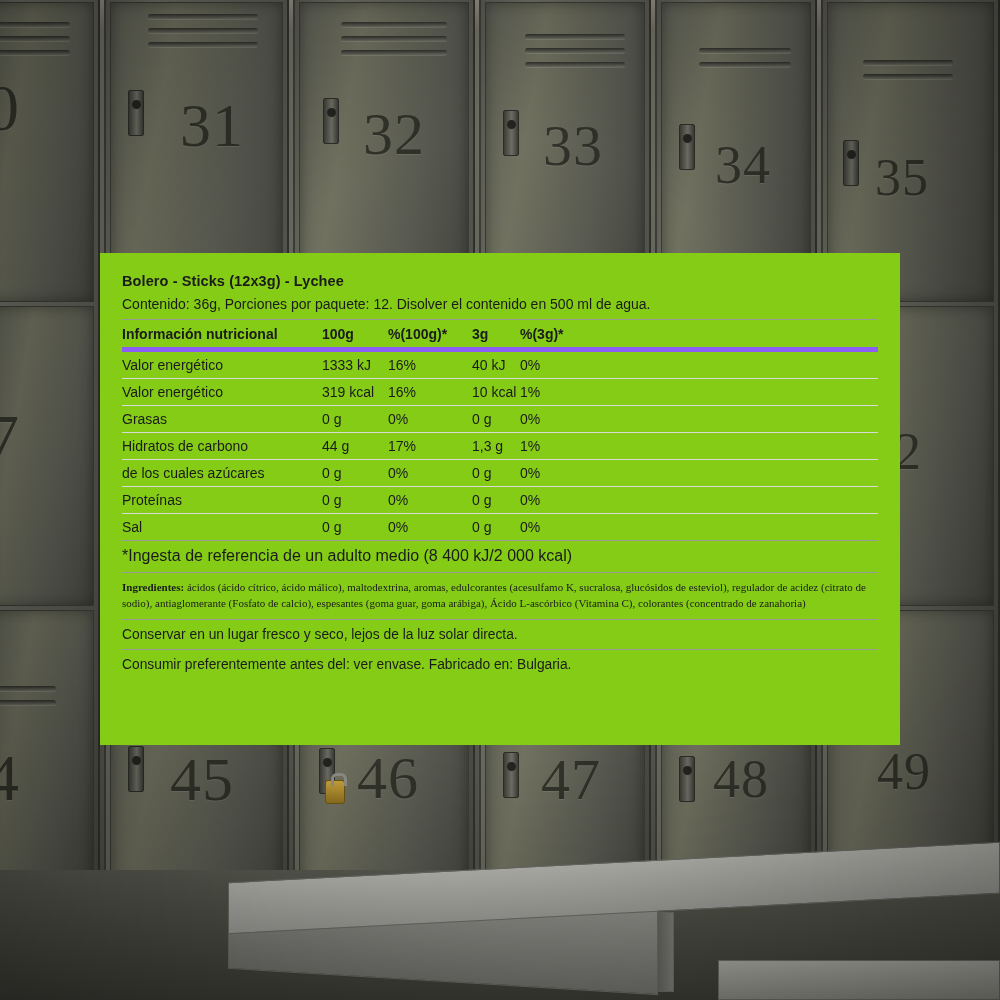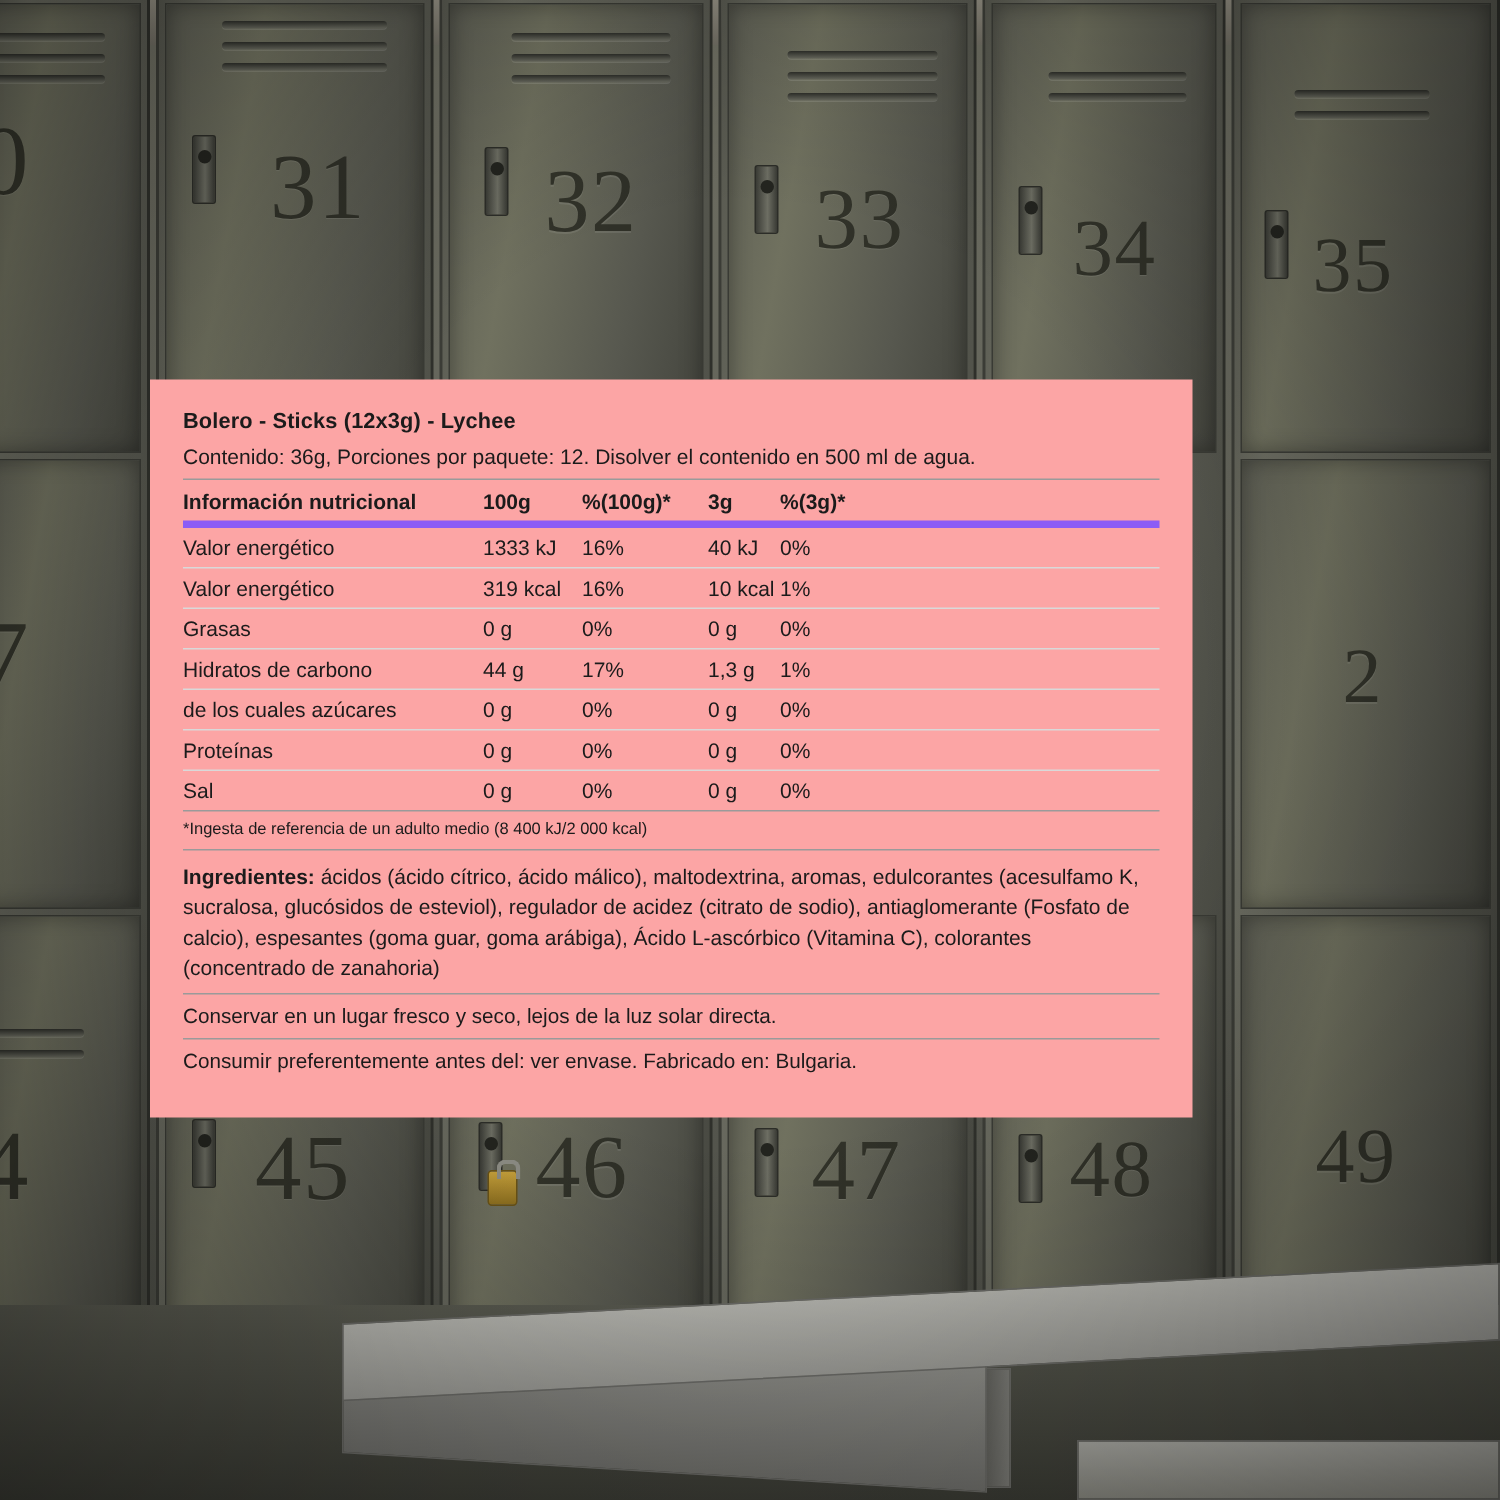--- a/index.html
+++ b/index.html
@@ -119,23 +119,23 @@
     position: absolute; inset: 0;
     background: radial-gradient(ellipse at 50% 45%, rgba(0,0,0,0) 40%, rgba(0,0,0,.35) 100%);
     pointer-events: none;
   }
 
   
   #label-panel {
     position: absolute;
     left: 100px;
     top: 253px;
-    width: 695px;
+    width: 800px;
     height: 492px;
-    background: #fca5a5;
+    background: #84cc16;
     padding: 20px 22px 10px 22px;
     color: #1b1b1b;
   }
   .product-title {
     font-size: 14.5px;
     font-weight: bold;
     margin: 0 0 7px 0;
     letter-spacing: .1px;
   }
   .content-line {
@@ -163,29 +163,30 @@
     margin-left: 45px;
   }
   table.nutrition tr:last-child td { border-bottom: 1px solid #9a9a9a; }
   col.c-name  { width: 200px; }
   col.c-v1    { width: 66px;  }
   col.c-p1    { width: 84px;  }
   col.c-v2    { width: 48px;  }
   col.c-p2    { width: auto;  }
   .indent { padding-left: 22px; }
   .footnote {
-    font-size: 11px;
+    font-size: 16px;
     padding: 6px 0 7px 0;
     border-bottom: 1px solid #9a9a9a;
   }
   .ingredients {
-    font-size: 14px;
+    font-size: 11px;
     line-height: 1.45;
     padding: 7px 0 7px 0;
     border-bottom: 1px solid #9a9a9a;
+    font-family: Liberation Serif, serif;
   }
   .ingredients b { font-weight: bold; }
   .storage, .bestbefore {
     font-size: 13.8px;
     padding: 7px 0 7px 0;
   }
   .storage { border-bottom: 1px solid #9a9a9a; }
 </style>
 </head>
 <body>

